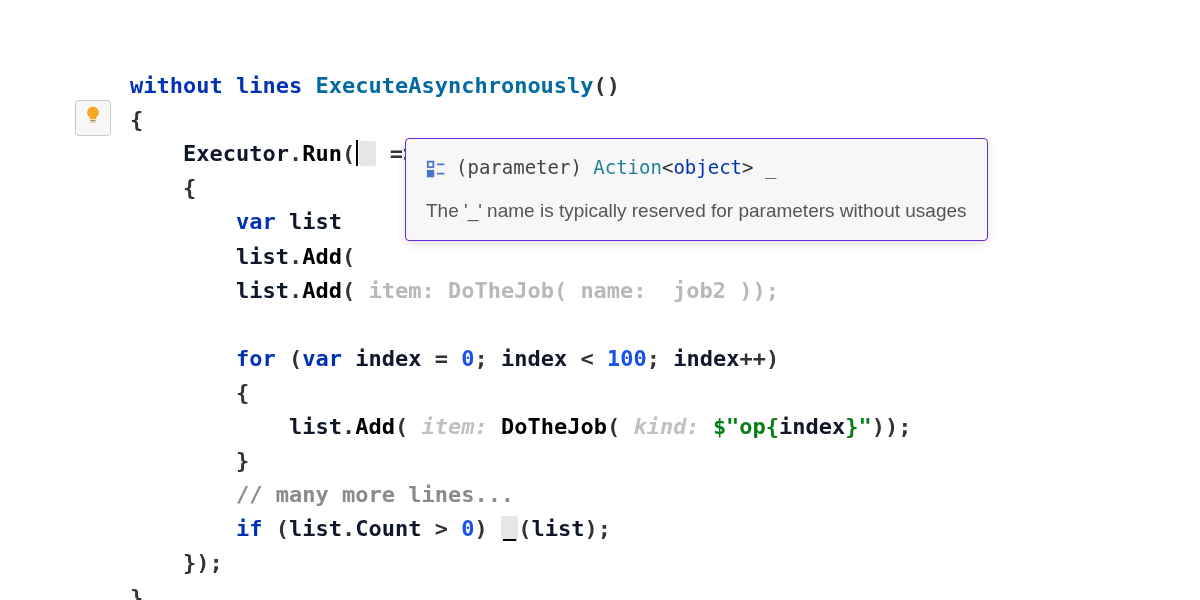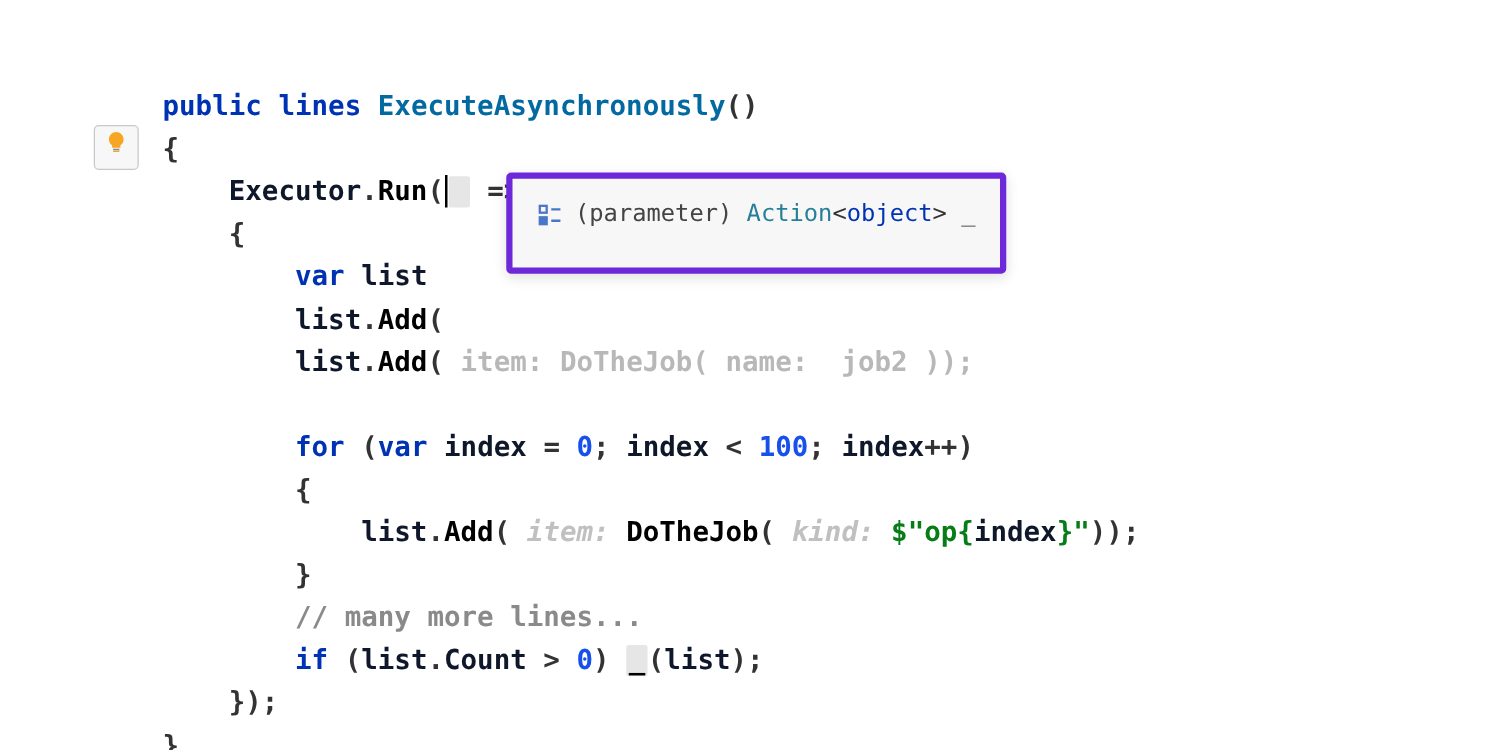--- a/index.html
+++ b/index.html
@@ -60,21 +60,21 @@
     align-items: center;
     justify-content: center;
   }
   .bulb svg { width: 20px; height: 20px; }
 
   .tooltip {
     position: absolute;
     top: 138px;
     left: 405px;
     background: #f7f7f7;
-    border: 5px solid #6d28d9;
+    border: 1px solid #6d28d9;
     border-radius: 4px;
     box-shadow: 0 3px 10px rgba(0,0,0,0.12);
     padding: 14px 20px;
     font-family: -apple-system, BlinkMacSystemFont, 'Segoe UI', sans-serif;
     font-size: 19px;
     font-weight: 400;
     color: #444;
     max-width: 660px;
   }
   .tooltip .row1 {
@@ -95,21 +95,21 @@
 <div class="bulb">
   <span>
     <svg viewBox="0 0 24 24">
         <path fill="#f5a623" d="M9 21h6v-1H9v1zm3-19C8.14 2 5 5.14 5 9c0 2.38 1.19 4.47 3 5.74V17h8v-2.26c1.81-1.27 3-3.36 3-5.74 0-3.86-3.14-7-7-7z"></path>
         <rect x="9" y="18" width="6" height="1.5" fill="#888"></rect>
       </svg>
   </span>
 </div>
 
 <div class="code-area">
-<span class="line"><span class="kw">public</span> <span class="kw">lines</span> <span class="method">ExecuteAsynchronously</span><span class="punct">()</span></span>
+<span class="line"><span class="kw">without</span> <span class="kw">lines</span> <span class="method">ExecuteAsynchronously</span><span class="punct">()</span></span>
 <span class="line"><span class="punct">{</span></span>
 <span class="line">    <span class="ident">Executor</span><span class="punct">.</span><span class="call">Run</span><span class="punct">(</span><span class="cursor"></span><span class="highlight-param"> </span> <span class="punct">=&gt;</span></span>
 <span class="line">    <span class="punct">{</span></span>
 <span class="line">        <span class="kw">var</span> <span class="ident">list</span> </span>
 <span class="line">        <span class="ident">list</span><span class="punct">.</span><span class="call">Add</span><span class="punct">(</span></span>
 <span class="line">        <span class="ident">list</span><span class="punct">.</span><span class="call">Add</span><span class="punct">( </span><span class="dimmed">item: DoTheJob( name:  job2 ));</span></span>
 <span class="line"></span>
 <span class="line">        <span class="kw">for</span> <span class="punct">(</span><span class="kw">var</span> <span class="ident">index</span> <span class="punct">=</span> <span class="num">0</span><span class="punct">;</span> <span class="ident">index</span> <span class="punct">&lt;</span> <span class="num">100</span><span class="punct">;</span> <span class="ident">index</span><span class="punct">++)</span></span>
 <span class="line">        <span class="punct">{</span></span>
 <span class="line">            <span class="ident">list</span><span class="punct">.</span><span class="call">Add</span><span class="punct">( </span><span class="hint">item:</span> <span class="call">DoTheJob</span><span class="punct">( </span><span class="hint">kind:</span> <span class="str">$"op{</span><span class="ident">index</span><span class="str">}"</span><span class="punct">));</span></span>
@@ -128,13 +128,14 @@
           <path d="M12 7 L20 7 M12 17 L20 17" stroke="#4a76c7" stroke-width="2"></path>
           <rect x="2" y="14" width="6" height="6" fill="#4a76c7" stroke="#4a76c7" stroke-width="2"></rect>
         </svg>
     </span>
     <span>
       <span>(parameter)</span>
       <span class="ptype">Action</span><span class="punct">&lt;</span><span class="pobj">object</span><span class="punct">&gt;</span>
       <span>_</span>
     </span>
   </div>
+  <div class="desc">The '_' name is typically reserved for parameters without usages</div>
 </div>
 
 </body></html>

